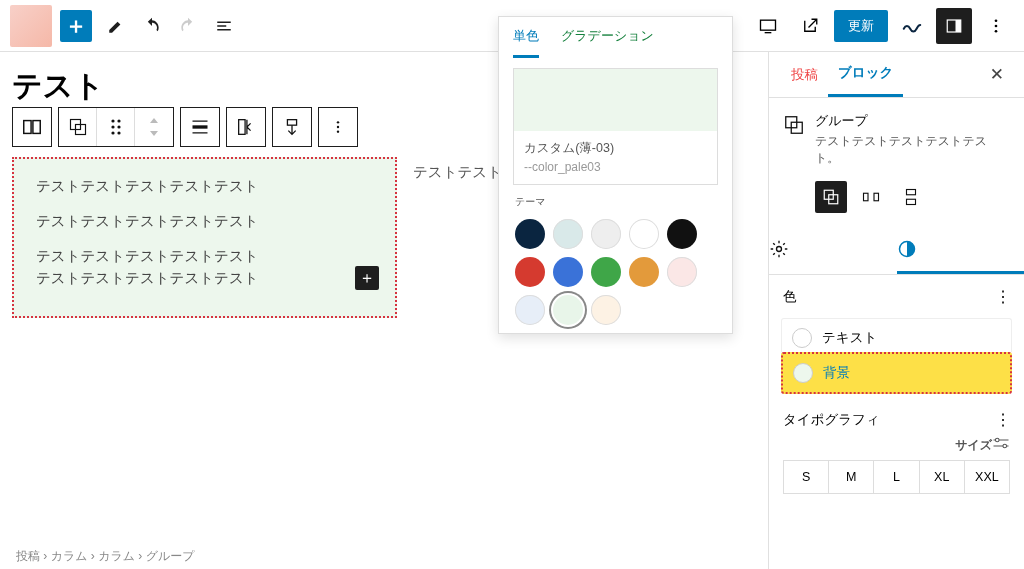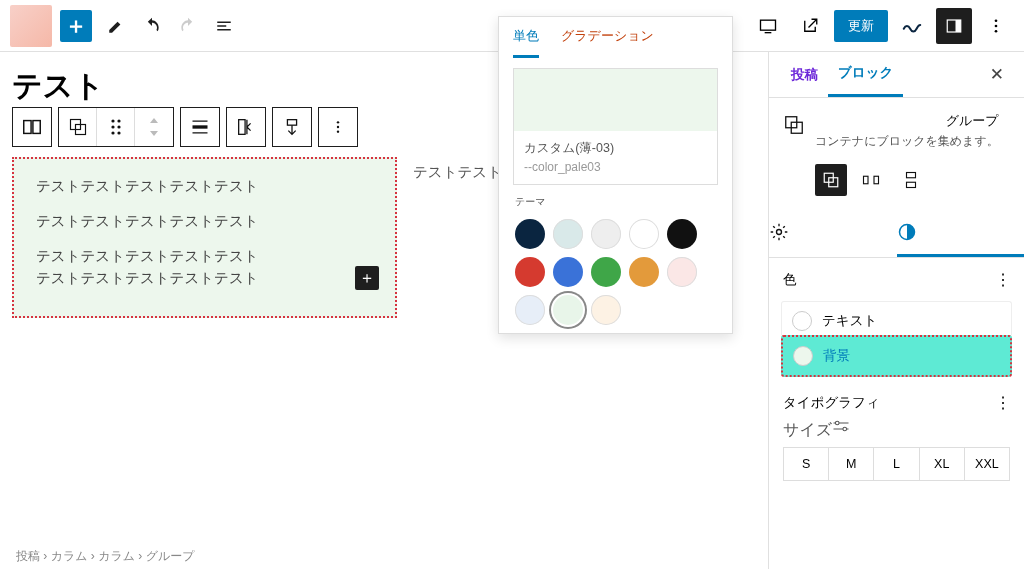--- a/index.html
+++ b/index.html
@@ -32,61 +32,61 @@
 .mini-add { width: 24px; height: 24px; background: #1e1e1e; color: #fff; display: flex; align-items: center; justify-content: center; font-size: 16px; border-radius: 2px; }
 .col.ghost { padding-top: 6px; font-size: 14.5px; color: #555; padding-left: 6px; }
 .custom-css { position: absolute; left: 16px; bottom: 30px; right: 20px; display: flex; align-items: center; justify-content: space-between; font-size: 14px; font-weight: 600; }
 .custom-css .chev { color: #777; }
 .custom-css .ico { color: #0a2540; margin-right: 4px; }
 .breadcrumb-bot { position: absolute; left: 16px; bottom: 4px; font-size: 12px; color: #888; }
 
 
 .popover { position: absolute; left: 498px; top: 16px; width: 235px; background: #fff; border: 1px solid #ddd; box-shadow: 0 4px 12px rgba(0,0,0,0.12); }
 .pop-tabs { display: flex; padding: 10px 14px 0; gap: 22px; font-size: 13px; }
-.pop-tab { padding-bottom: 10px; cursor: pointer; color: #c2410c; }
+.pop-tab { padding-bottom: 10px; cursor: pointer; color: #15803d; }
 .pop-tab.active { color: #007cba; border-bottom: 3px solid #007cba; }
 .swatch-preview { margin: 10px 14px 0; border: 1px solid #ddd; }
 .swatch-big { height: 62px; background: #edf7ed; }
 .swatch-meta { padding: 8px 10px; font-size: 12.5px; color: #555; line-height: 1.5; }
 .swatch-meta .sub { color: #999; font-size: 12px; }
 .theme-label { padding: 10px 16px 6px; font-size: 10px; color: #555; }
 .color-grid { padding: 4px 16px 8px; display: flex; flex-wrap: wrap; gap: 8px; }
 .color-dot { width: 30px; height: 30px; border-radius: 50%; cursor: pointer; }
 .color-dot.outlined { box-shadow: 0 0 0 1px #ddd inset; }
 .color-dot.selected { box-shadow: 0 0 0 2px #fff, 0 0 0 4px #888; }
 .clear-row { text-align: right; padding: 10px 18px 14px; }
 .clear-link { color: #007cba; font-size: 13px; cursor: pointer; }
 
 
 .sidebar { position: absolute; right: 0; top: 52px; bottom: 0; width: 256px; border-left: 1px solid #e0e0e0; background: #fff; overflow-y: auto; }
 .sb-tabs { display: flex; align-items: center; padding: 0 12px; border-bottom: 1px solid #e0e0e0; }
-.sb-tab { padding: 12px 10px; font-size: 13.5px; color: #6d28d9; cursor: pointer; font-weight: bold; }
+.sb-tab { padding: 12px 10px; font-size: 13.5px; color: #ef4444; cursor: pointer; }
 .sb-tab.active { color: #007cba; border-bottom: 3px solid #007cba; font-weight: 600; }
 .sb-close { margin-left: auto; padding: 8px; cursor: pointer; font-size: 17px; color: #444; }
-.sb-block-info { padding: 14px 14px 10px; display: flex; gap: 10px; text-align: right; }
+.sb-block-info { padding: 14px 14px 10px; display: flex; gap: 10px; }
 .sb-block-ic { width: 22px; height: 22px; flex-shrink: 0; margin-top: 2px; }
 .sb-block-txt { font-size: 13px; }
 .sb-block-txt .name { font-weight: 500; margin-bottom: 3px; }
 .sb-block-txt .desc { font-size: 12px; color: #555; }
 .layout-icons { padding: 4px 14px 14px 46px; display: flex; gap: 8px; }
 .layout-btn { width: 32px; height: 32px; display: flex; align-items: center; justify-content: center; border-radius: 2px; cursor: pointer; }
 .layout-btn.active { background: #1e1e1e; color: #fff; }
 .sub-tabs { display: flex; border-bottom: 1px solid #e0e0e0; }
 .sub-tab { flex: 1; text-align: center; padding: 12px 0; cursor: pointer; }
 .sub-tab.active { border-bottom: 3px solid #007cba; color: #007cba; }
 .panel-row { padding: 12px 14px; display: flex; align-items: center; justify-content: space-between; font-size: 13.5px; }
 .color-item { margin: 0 12px 6px; padding: 9px 10px; display: flex; align-items: center; gap: 10px; font-size: 13.5px; border: 1px solid #eee; border-radius: 3px; cursor: pointer; }
 .color-item .sw { width: 20px; height: 20px; border-radius: 50%; border: 1px solid #ccc; }
-.color-item.hl { border: 2px dotted #d6333f; background: #5eead4; }
+.color-item.hl { border: 2px dotted #d6333f; background: #fde047; }
 .color-item.hl .txt { color: #007cba; }
 .color-item.hl .sw { background: #edf7ed; }
 .color-item.cut { border-bottom: none; border-radius: 3px 3px 0 0; margin-bottom: 0; padding-bottom: 4px; }
 .typo-section { padding: 10px 14px; }
 .typo-head { display: flex; justify-content: space-between; align-items: center; font-size: 13.5px; margin-bottom: 8px; }
-.size-lbl { display: flex; justify-content: flex-start; font-size: 16px; color: #555; margin-bottom: 6px; }
+.size-lbl { display: flex; justify-content: flex-end; font-size: 12px; color: #555; margin-bottom: 6px; font-weight: bold; }
 .size-row { display: flex; border: 1px solid #ddd; }
 .size-btn { flex: 1; text-align: center; padding: 9px 0; font-size: 12.5px; border-right: 1px solid #ddd; cursor: pointer; }
 .size-btn:last-child { border-right: none; }
 .vdots { font-size: 16px; letter-spacing: -1px; cursor: pointer; }
 svg { display: block; }
 </style>
 </head>
 <body>
 
 <div class="top-bar">
@@ -272,21 +272,21 @@
   </div>
   <div class="sb-block-info">
     <div class="sb-block-ic">
         <svg width="22" height="22" viewBox="0 0 24 24">
           <rect x="3" y="3" width="12" height="12" stroke="#111" fill="none" stroke-width="1.4"></rect>
           <rect x="9" y="9" width="12" height="12" stroke="#111" fill="none" stroke-width="1.4"></rect>
         </svg>
       </div>
     <div class="sb-block-txt">
       <div class="name">グループ</div>
-      <div class="desc">コンテナにブロックを集めます。</div>
+      <div class="desc">テストテストテストテストテスト。</div>
     </div>
   </div>
   <div class="layout-icons">
     <div class="layout-btn active">
         <svg width="18" height="18" viewBox="0 0 24 24">
           <rect x="3" y="3" width="12" height="12" stroke="currentColor" fill="none" stroke-width="1.6"></rect>
           <rect x="9" y="9" width="12" height="12" stroke="currentColor" fill="none" stroke-width="1.6"></rect>
         </svg>
       </div>
     <div class="layout-btn">

